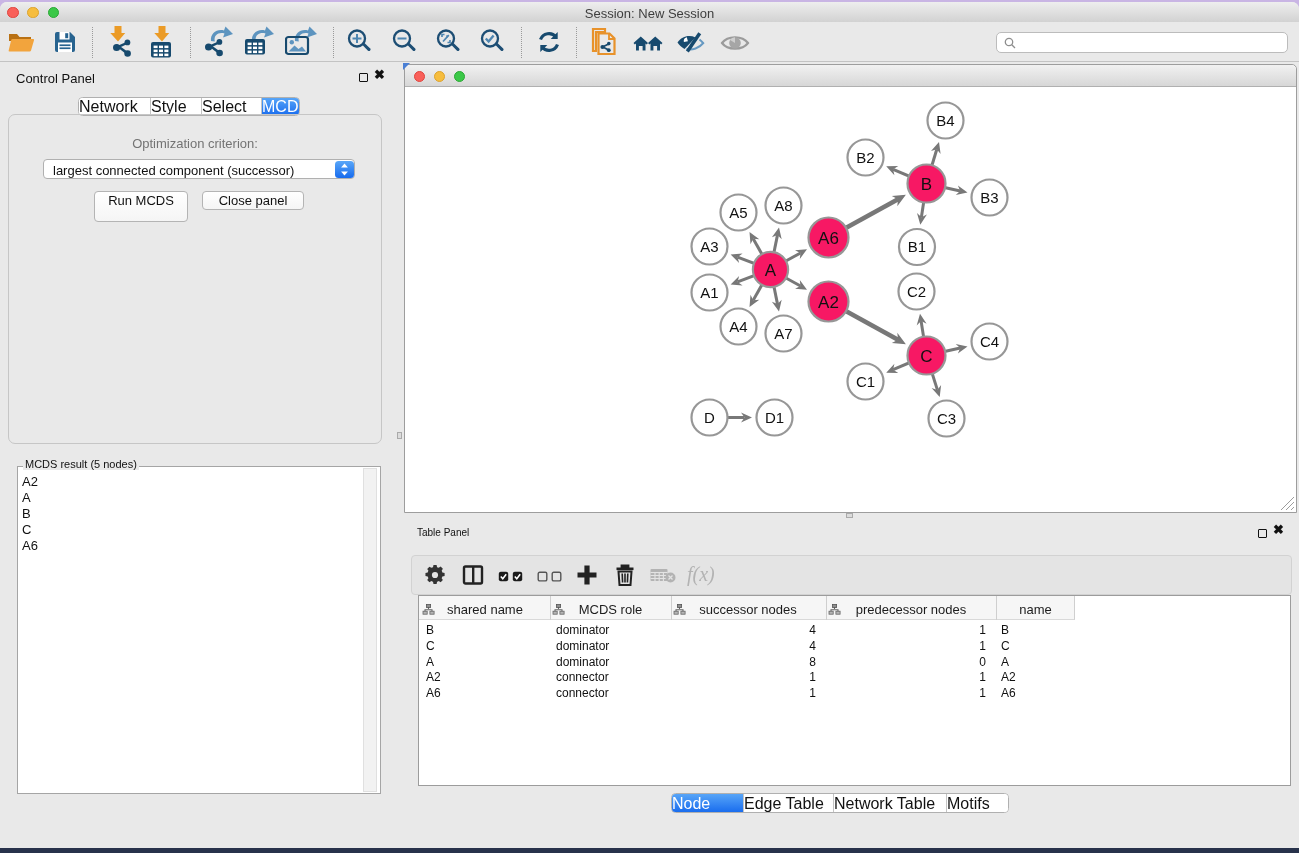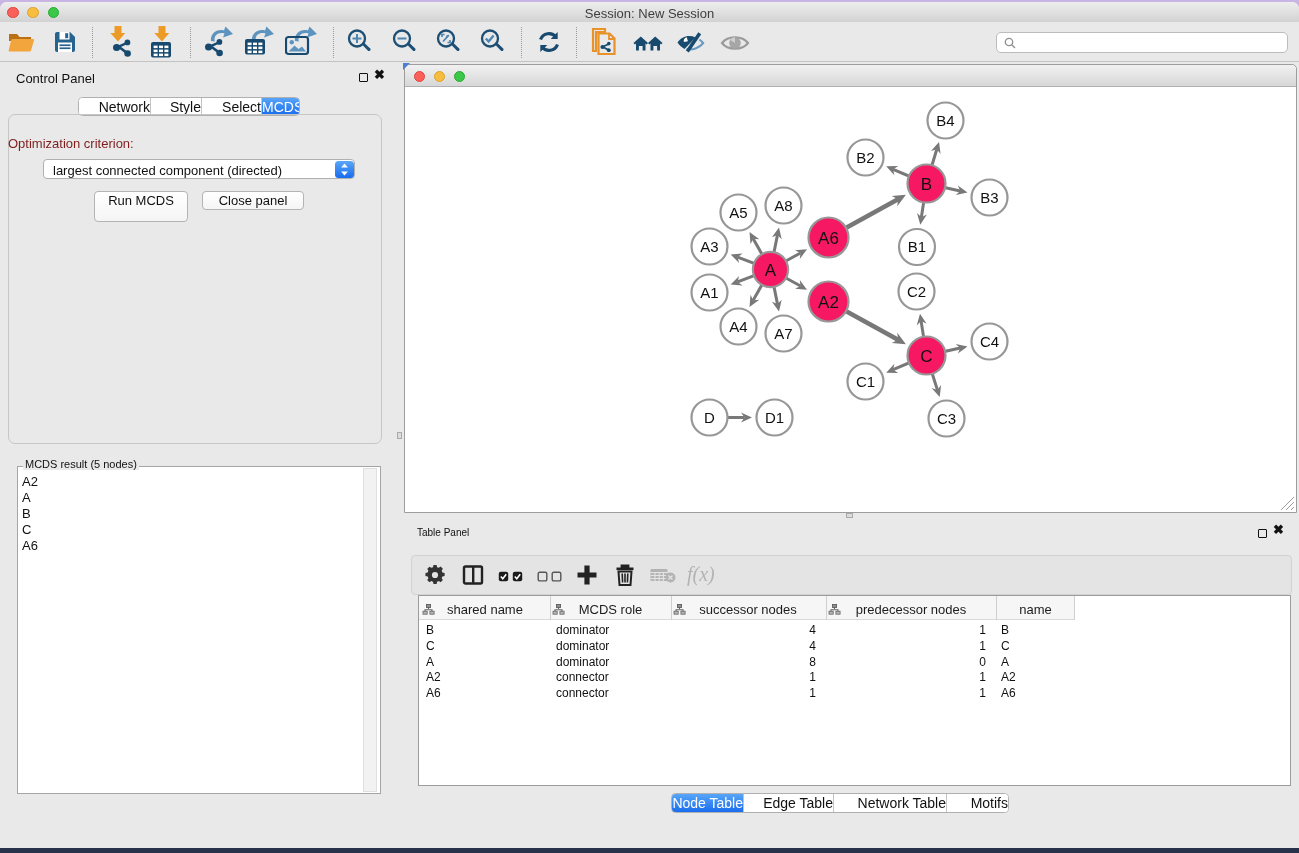--- a/index.html
+++ b/index.html
@@ -4,21 +4,21 @@
 *{margin:0;padding:0;box-sizing:border-box;-webkit-font-smoothing:antialiased}
 body{font-family:"Liberation Sans",sans-serif;width:1299px;height:853px;overflow:hidden}
 .desk{position:relative;width:1299px;height:853px;background:#c9b5e4;overflow:hidden}
 .win{position:absolute;left:0;top:2px;width:1299px;height:846px;background:#e9e9e9;border-radius:7px 7px 0 0}
 .titlebar{position:absolute;left:0;top:0;width:1299px;height:21px;border-radius:7px 7px 0 0;
  background:linear-gradient(#eeeeee,#d2d2d2);border-bottom:1px solid #b3b3b3}
 .tbtitle{position:absolute;width:100%;text-align:center;top:4px;font-size:13px;color:#3e3e3e}
 .toolbar{position:absolute;left:0;top:20px;width:1299px;height:40px;background:#e9e9e9;border-bottom:1px solid #c3c3c3}
 .searchbox{position:absolute;left:996px;top:10px;width:292px;height:21px;background:#fff;border:1px solid #bcbcbc;border-radius:5px}
 .seg{position:absolute;display:flex;border:1px solid #b0b0b0;border-radius:4.5px;background:#fff;overflow:hidden}
-.seg div{font-size:14px;color:#111;text-align:right;border-right:1px solid #c4c4c4;background:#fff;line-height:18px}
+.seg div{font-size:16px;color:#111;text-align:left;border-right:1px solid #c4c4c4;background:#fff;line-height:18px}
 .seg div:last-child{border-right:none}
 .seg div.on{background:linear-gradient(#57a5f8,#1a6dee);color:#fff}
 .btn{position:absolute;background:linear-gradient(#ffffff,#f5f5f5);border:1px solid #b4b4b4;border-radius:4px;
  font-size:13px;color:#111;text-align:center}
 .cpanel-box{position:absolute;left:8px;top:114px;width:374px;height:330px;border:1px solid #c6c6c6;border-radius:7px}
 .fieldset{position:absolute;left:17px;top:466px;width:364px;height:328px;border:1px solid #a5a5a5;background:#fff}
 .legend{position:absolute;left:23px;top:459px;background:#e9e9e9;padding:0 2px;font-size:11px;color:#111}
 .netwin{position:absolute;left:404px;top:62px;width:893px;height:449px;background:#fff;border:1px solid #9d9d9d;border-radius:5px 5px 0 0}
 .nettitle{position:absolute;left:0;top:0;width:100%;height:22px;background:linear-gradient(#f1f1f1,#d7d7d7);
  border-bottom:1px solid #b0b0b0;border-radius:5px 5px 0 0}
@@ -201,23 +201,23 @@
 <div style="position:absolute;left:16px;top:9px;font-size:13px;color:#111">Control Panel</div>
 <div style="position:absolute;left:359px;top:11px;width:9px;height:9px;border:1.6px solid #111;border-radius:1px"></div>
 <div style="position:absolute;left:374px;top:5px;font-size:13px;font-weight:bold;color:#111">✖</div>
 <div class="seg" style="left:78px;top:35px;height:19px">
           <div style="width:72px">Network</div>
           <div style="width:51px">Style</div>
           <div style="width:60px">Select</div>
           <div style="width:37px" class="on">MCDS</div>
         </div>
 <div class="cpanel-box" style="top:52px"></div>
-<div style="position:absolute;left:8px;top:74px;width:374px;text-align:left;font-size:13px;color:#7f1d1d">Optimization criterion:</div>
+<div style="position:absolute;left:8px;top:74px;width:374px;text-align:center;font-size:13px;color:#737373">Optimization criterion:</div>
 <div style="position:absolute;left:43px;top:97px;width:312px;height:20px;background:#fff;border:1px solid #b0b0b0;border-radius:4px">
-          <div style="position:absolute;left:9px;top:2.5px;font-size:13px;color:#111">largest connected component (directed)</div>
+          <div style="position:absolute;left:9px;top:2.5px;font-size:13px;color:#111">largest connected component (successor)</div>
           <div style="position:absolute;right:0.5px;top:0.5px;width:19px;height:17px;border-radius:3.5px;background:linear-gradient(#5aa7f8,#176bee)"><svg width="19" height="17" viewBox="0 0 19 17">
               <path d="M9.5 2.6 l3.4 4 h-6.8z" fill="#fff"></path>
               <path d="M9.5 14.4 l3.4 -4 h-6.8z" fill="#fff"></path>
             </svg></div>
         </div>
 <div class="btn" style="left:94px;top:129px;width:94px;height:31px;line-height:17px">Run MCDS</div>
 <div class="btn" style="left:202px;top:129px;width:102px;height:19px;line-height:17px">Close panel</div>
 <div class="fieldset" style="top:404px">
           <div style="position:absolute;right:3px;top:1px;bottom:1px;width:14px;background:#f2f2f2;border:1px solid #e0e0e0"></div>
           <div style="position:absolute;left:4px;top:7px;font-size:13px;color:#111;line-height:16px">A2<br>A<br>B<br>C<br>A6</div>

